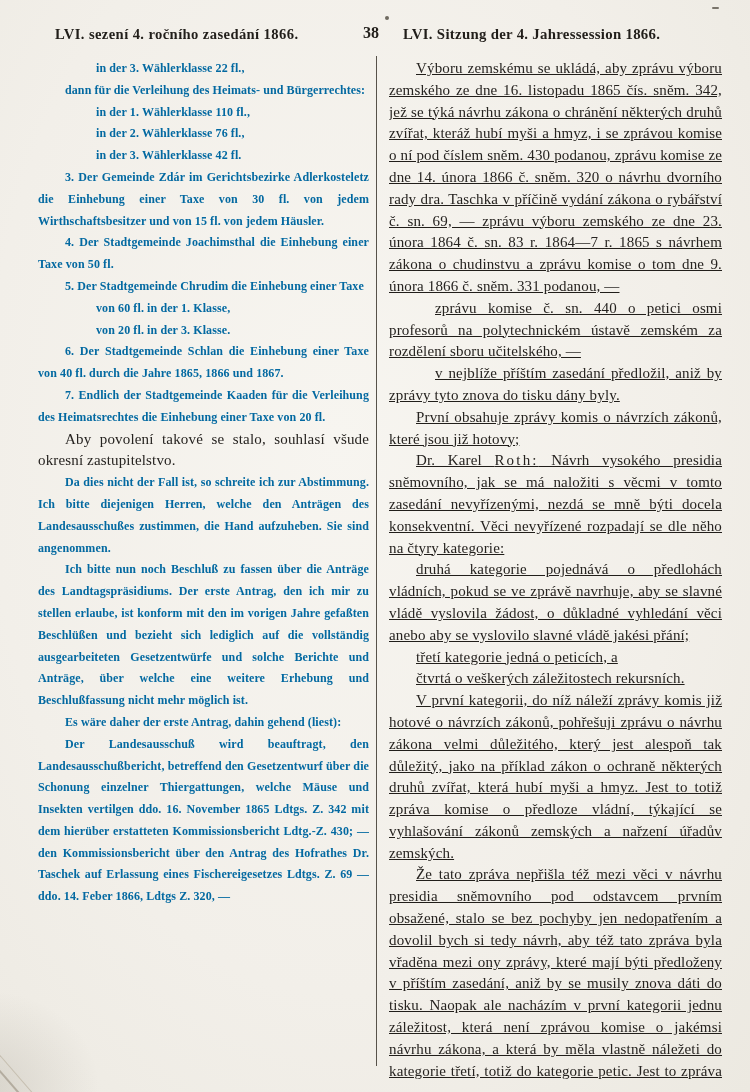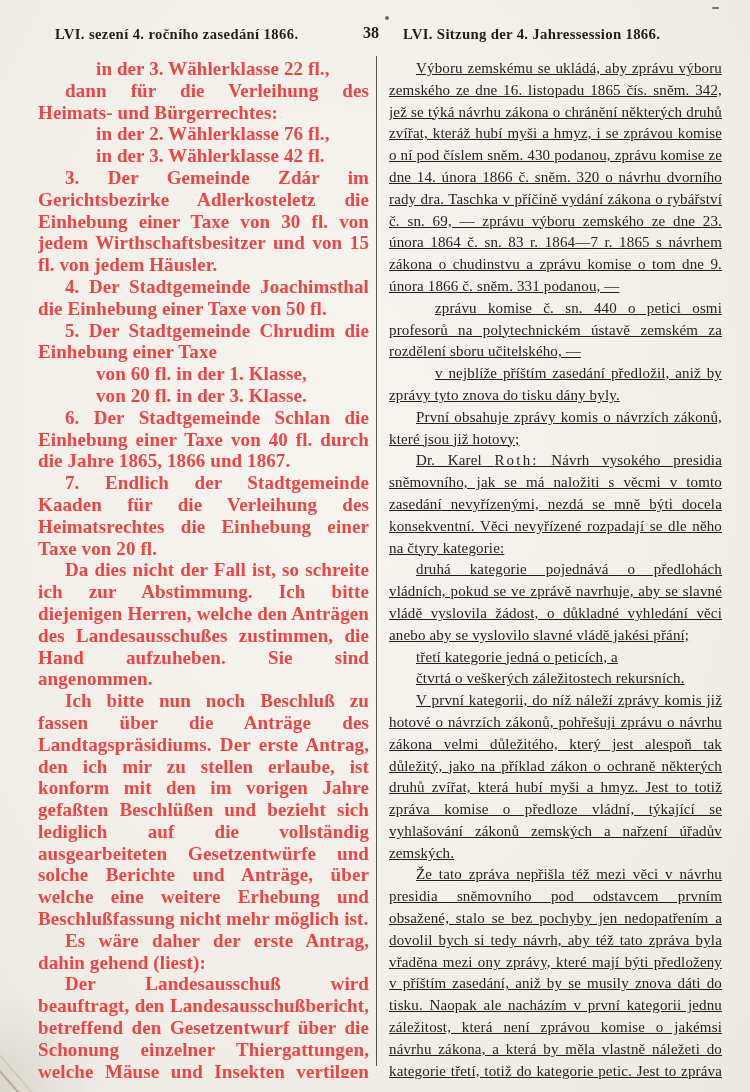--- a/index.html
+++ b/index.html
@@ -15,21 +15,21 @@
   .hdr-left{position:absolute;left:55px;top:26px;font-size:14.6px;font-weight:bold;letter-spacing:.4px;white-space:nowrap;}
   .hdr-num{position:absolute;left:358px;top:24px;width:26px;text-align:center;font-size:16px;font-weight:bold;}
   .hdr-right{position:absolute;left:403px;top:26px;font-size:14.8px;font-weight:bold;letter-spacing:.3px;white-space:nowrap;}
   
   .col{position:absolute;top:58px;overflow:hidden;}
   .col-left{left:38px;width:331px;height:1020px;}
   .col-right{left:389px;width:333px;height:1022px;text-decoration:underline;}
   .divider{position:absolute;left:376px;top:56px;width:1px;height:1010px;background:#57524a;}
   
   p.para{margin:0;text-align:justify;font-size:15px;line-height:21.8px;hyphens:none;}
-  p.de{font-weight:bold;font-size:19px;letter-spacing:.1px;color:#ef4444;}
+  p.de{font-weight:bold;font-size:12px;letter-spacing:.1px;color:#0369a1;}
   p.cz{font-weight:normal;letter-spacing:.15px;color:#262320;}
   .ind-normal{text-indent:27px;}
   .ind-deep{text-indent:46px;}
   .ind-inset{padding-left:58px;text-indent:0;text-align:left;}
   .lead{white-space:nowrap;}
   .lead-de{letter-spacing:2.6px;}
   .lead-cz{letter-spacing:2.2px;}
   
   .speck{position:absolute;background:#6f6a60;border-radius:50%;}
   .speck-a{left:385px;top:16px;width:4px;height:4px;}
@@ -46,29 +46,31 @@
 
   <div class="hdr-left">LVI. sezení 4. ročního zasedání 1866.</div>
   <div class="hdr-num">38</div>
   <div class="hdr-right">LVI. Sitzung der 4. Jahressession 1866.</div>
 
   <div class="divider"></div>
 
   <div class="col col-left">
       <p class="para de ind-inset">in der 3. Wählerklasse 22 fl.,</p>
       <p class="para de ind-normal">dann für die Verleihung des Heimats- und Bürgerrechtes:</p>
+      <p class="para de ind-inset">in der 1. Wählerklasse 110 fl.,</p>
       <p class="para de ind-inset">in der 2. Wählerklasse 76 fl.,</p>
       <p class="para de ind-inset">in der 3. Wählerklasse 42 fl.</p>
       <p class="para de ind-normal">3. Der Gemeinde Zdár im Gerichtsbezirke Adlerkosteletz die Einhebung einer Taxe von 30 fl. von jedem Wirthschaftsbesitzer und von 15 fl. von jedem Häusler.</p>
       <p class="para de ind-normal">4. Der Stadtgemeinde Joachimsthal die Einhebung einer Taxe von 50 fl.</p>
       <p class="para de ind-normal">5. Der Stadtgemeinde Chrudim die Einhebung einer Taxe</p>
       <p class="para de ind-inset">von 60 fl. in der 1. Klasse,</p>
       <p class="para de ind-inset">von 20 fl. in der 3. Klasse.</p>
       <p class="para de ind-normal">6. Der Stadtgemeinde Schlan die Einhebung einer Taxe von 40 fl. durch die Jahre 1865, 1866 und 1867.</p>
       <p class="para de ind-normal">7. Endlich der Stadtgemeinde Kaaden für die Verleihung des Heimatsrechtes die Einhebung einer Taxe von 20 fl.</p>
+      <p class="para cz ind-normal">Aby povolení takové se stalo, souhlasí všude okresní zastupitelstvo.</p>
       <p class="para de ind-normal">Da dies nicht der Fall ist, so schreite ich zur Abstimmung. Ich bitte diejenigen Herren, welche den Anträgen des Landesausschußes zustimmen, die Hand aufzuheben. Sie sind angenommen.</p>
       <p class="para de ind-normal">Ich bitte nun noch Beschluß zu fassen über die Anträge des Landtagspräsidiums. Der erste Antrag, den ich mir zu stellen erlaube, ist konform mit den im vorigen Jahre gefaßten Beschlüßen und bezieht sich lediglich auf die vollständig ausgearbeiteten Gesetzentwürfe und solche Berichte und Anträge, über welche eine weitere Erhebung und Beschlußfassung nicht mehr möglich ist.</p>
       <p class="para de ind-normal">Es wäre daher der erste Antrag, dahin gehend (liest):</p>
       <p class="para de ind-normal">Der Landesausschuß wird beauftragt, den Landesausschußbericht, betreffend den Gesetzentwurf über die Schonung einzelner Thiergattungen, welche Mäuse und Insekten vertilgen ddo. 16. November 1865 Ldtgs. Z. 342 mit dem hierüber erstatteten Kommissionsbericht Ldtg.-Z. 430; — den Kommissionsbericht über den Antrag des Hofrathes Dr. Taschek auf Erlassung eines Fischereigesetzes Ldtgs. Z. 69 — ddo. 14. Feber 1866, Ldtgs Z. 320, —</p>
     </div>
   <div class="col col-right">
       <p class="para cz ind-normal">Výboru zemskému se ukládá, aby zprávu výboru zemského ze dne 16. listopadu 1865 čís. sněm. 342, jež se týká návrhu zákona o chránění některých druhů zvířat, kteráž hubí myši a hmyz, i se zprávou komise o ní pod číslem sněm. 430 podanou, zprávu komise ze dne 14. února 1866 č. sněm. 320 o návrhu dvorního rady dra. Taschka v příčině vydání zákona o rybářství č. sn. 69, — zprávu výboru zemského ze dne 23. února 1864 č. sn. 83 r. 1864—7 r. 1865 s návrhem zákona o chudinstvu a zprávu komise o tom dne 9. února 1866 č. sněm. 331 podanou, —</p>
       <p class="para cz ind-deep">zprávu komise č. sn. 440 o petici osmi profesorů na polytechnickém ústavě zemském za rozdělení sboru učitelského, —</p>
       <p class="para cz ind-deep">v nejblíže příštím zasedání předložil, aniž by zprávy tyto znova do tisku dány byly.</p>
       <p class="para cz ind-normal">První obsahuje zprávy komis o návrzích zákonů, které jsou již hotovy;</p>

